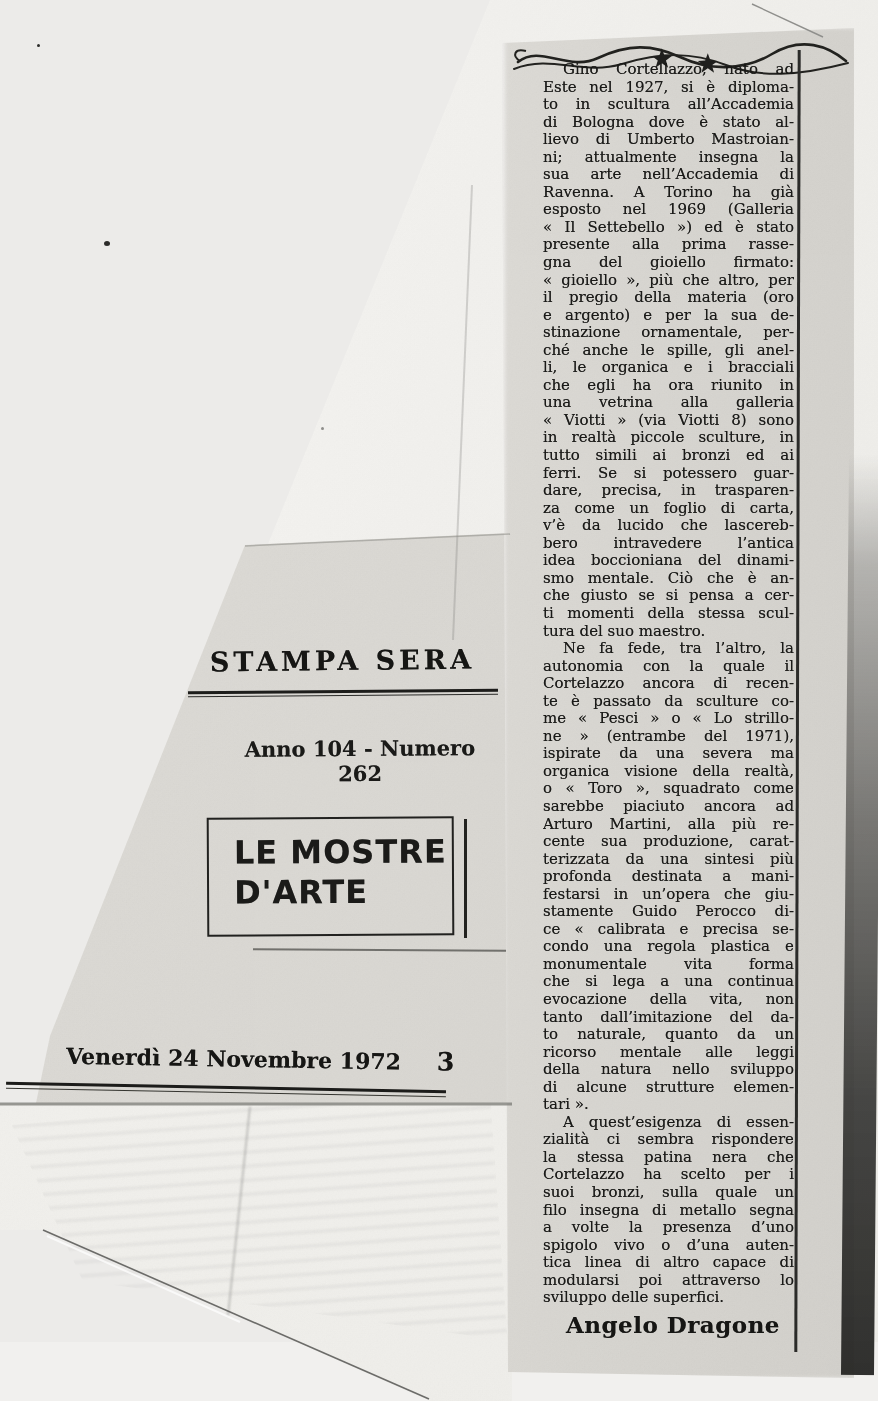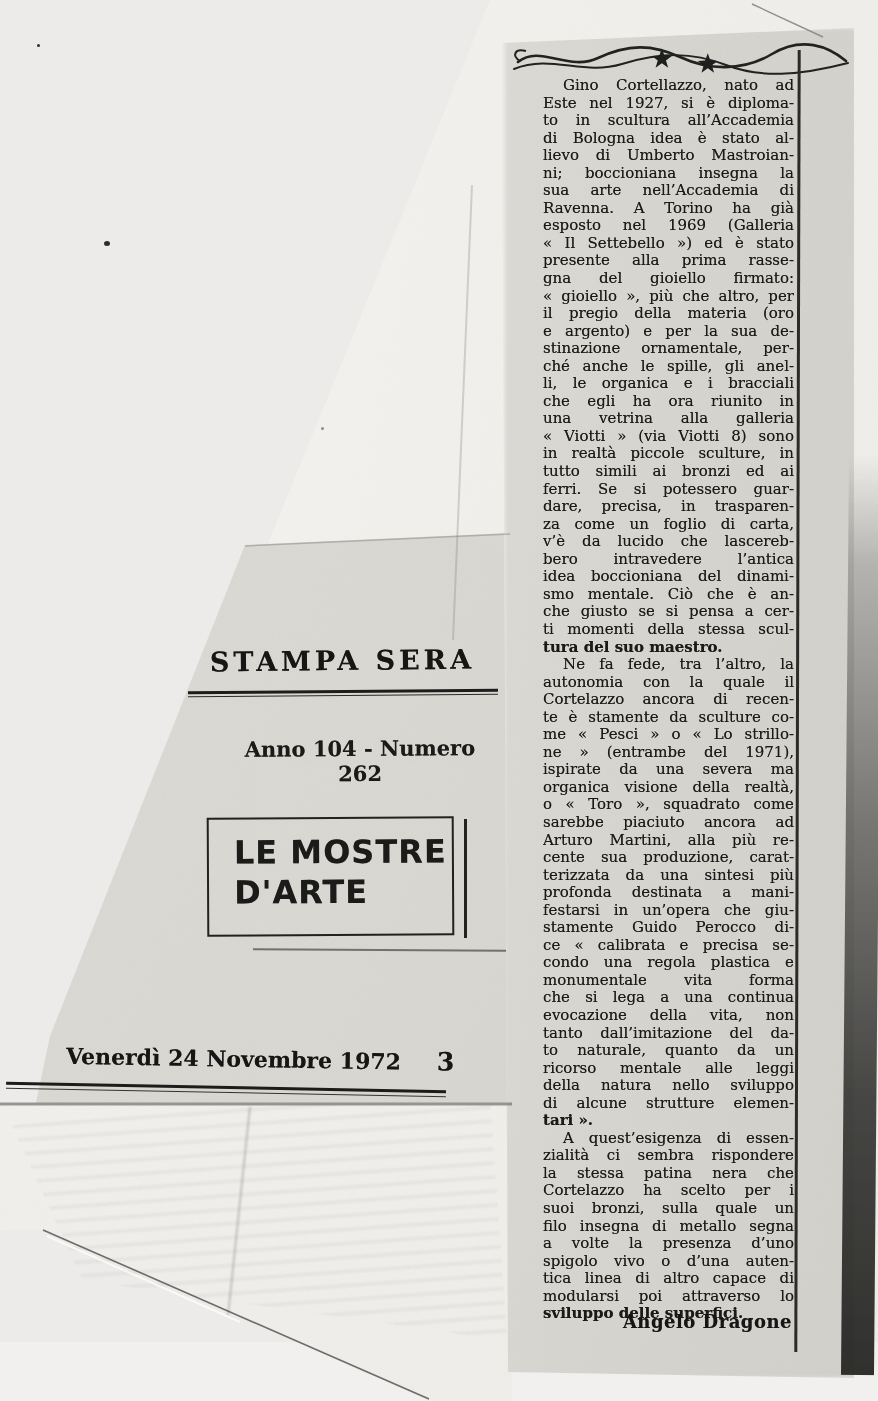--- a/index.html
+++ b/index.html
@@ -102,32 +102,31 @@
     transform:rotate(1.1deg);
   }
 
   
   .ornament{left:8px;top:8px;width:340px;height:44px;}
   .col-rule{left:294px;top:22px;width:2.5px;height:1302px;background:#2b2b29;transform:rotate(.15deg);}
   .article{
     left:41px;top:33px;width:251px;
     font-size:15px;color:#1a1a18;
     text-shadow:0 0 .45px rgba(10,10,10,.6);
-    margin-top:16px;
   }
   .art-line{
     line-height:17.55px;height:17.55px;overflow:hidden;
     text-align:justify;text-align-last:justify;-moz-text-align-last:justify;
     white-space:nowrap;
   }
   .art-line.indent{text-indent:20px;}
-  .art-line.para-end{text-align-last:left;font-weight:bold;-moz-text-align-last:left;}
+  .art-line.para-end{text-align-last:left;-moz-text-align-last:left;}
   .signature{
-    left:41px;top:1283px;width:251px;text-align:right;padding-right:2px;
-    font-weight:bold;font-size:18px;letter-spacing:.5px;color:#161614;
+    left:41px;top:1283px;width:251px;text-align:right;padding-right:14px;
+    font-weight:bold;font-size:23px;letter-spacing:.5px;color:#161614;
     text-shadow:0 0 .5px rgba(0,0,0,.5);
   }
 
   .creases{position:absolute;inset:0;z-index:6;pointer-events:none;}
 </style>
 </head>
 <body>
 
 <svg width="0" height="0" style="position:absolute">
   <defs>
@@ -190,23 +189,23 @@
       <path d="M10 25 C2 20, 4 12, 16 15" fill="none" stroke="#22221f" stroke-width="2"></path>
       <path d="M148 22 l3.2-9 3.2 9 9 .4 -7.2 5.4 2.7 9 -7.7-5.6 -7.7 5.6 2.7-9 -7.2-5.4 z" fill="#1f1f1d" transform="scale(.82) translate(34,2)"></path>
       <path d="M148 22 l3.2-9 3.2 9 9 .4 -7.2 5.4 2.7 9 -7.7-5.6 -7.7 5.6 2.7-9 -7.2-5.4 z" fill="#1f1f1d" transform="scale(.82) translate(90,8)"></path>
     </svg>
 
     <div class="abs col-rule"></div>
     <div class="abs article" id="article-lines">
         <div class="art-line indent">Gino Cortellazzo, nato ad</div>
         <div class="art-line">Este nel 1927, si è diploma-</div>
         <div class="art-line">to in scultura all’Accademia</div>
-        <div class="art-line">di Bologna idea è stato al-</div>
+        <div class="art-line">di Bologna dove è stato al-</div>
         <div class="art-line">lievo di Umberto Mastroian-</div>
-        <div class="art-line">ni; boccioniana insegna la</div>
+        <div class="art-line">ni; attualmente insegna la</div>
         <div class="art-line">sua arte nell’Accademia di</div>
         <div class="art-line">Ravenna. A Torino ha già</div>
         <div class="art-line">esposto nel 1969 (Galleria</div>
         <div class="art-line">« Il Settebello ») ed è stato</div>
         <div class="art-line">presente alla prima rasse-</div>
         <div class="art-line">gna del gioiello firmato:</div>
         <div class="art-line">« gioiello », più che altro, per</div>
         <div class="art-line">il pregio della materia (oro</div>
         <div class="art-line">e argento) e per la sua de-</div>
         <div class="art-line">stinazione ornamentale, per-</div>
@@ -223,21 +222,21 @@
         <div class="art-line">v’è da lucido che lascereb-</div>
         <div class="art-line">bero intravedere l’antica</div>
         <div class="art-line">idea boccioniana del dinami-</div>
         <div class="art-line">smo mentale. Ciò che è an-</div>
         <div class="art-line">che giusto se si pensa a cer-</div>
         <div class="art-line">ti momenti della stessa scul-</div>
         <div class="art-line para-end">tura del suo maestro.</div>
         <div class="art-line indent">Ne fa fede, tra l’altro, la</div>
         <div class="art-line">autonomia con la quale il</div>
         <div class="art-line">Cortelazzo ancora di recen-</div>
-        <div class="art-line">te è stamente da sculture co-</div>
+        <div class="art-line">te è passato da sculture co-</div>
         <div class="art-line">me « Pesci » o « Lo strillo-</div>
         <div class="art-line">ne » (entrambe del 1971),</div>
         <div class="art-line">ispirate da una severa ma</div>
         <div class="art-line">organica visione della realtà,</div>
         <div class="art-line">o « Toro », squadrato come</div>
         <div class="art-line">sarebbe piaciuto ancora ad</div>
         <div class="art-line">Arturo Martini, alla più re-</div>
         <div class="art-line">cente sua produzione, carat-</div>
         <div class="art-line">terizzata da una sintesi più</div>
         <div class="art-line">profonda destinata a mani-</div>

